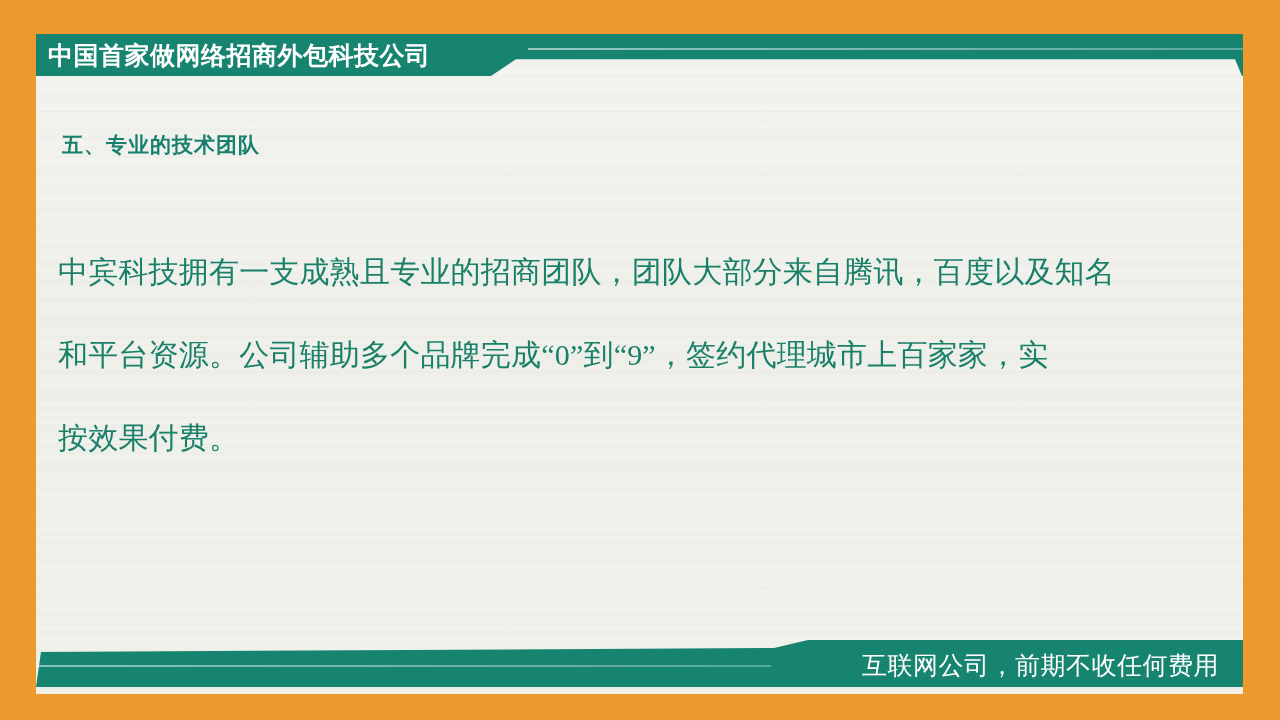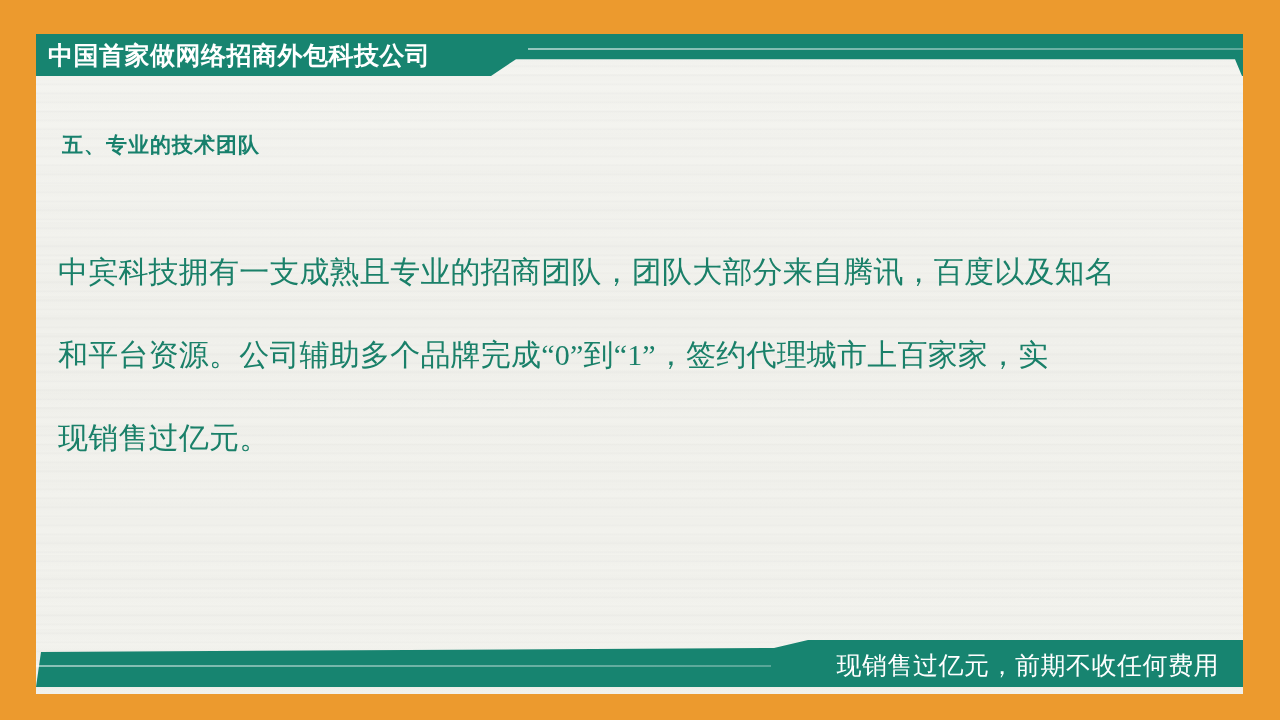--- a/index.html
+++ b/index.html
@@ -201,23 +201,23 @@
   <div class="header">
     <div class="header-main"></div>
     <div class="header-rule"></div>
     <div class="header-title">中国首家做网络招商外包科技公司</div>
   </div>
 
   <div class="section-heading">五、专业的技术团队</div>
 
   <div class="body-copy">
     <p>中宾科技拥有一支成熟且专业的招商团队，团队大部分来自腾讯，百度以及知名</p>
-    <p>和平台资源。公司辅助多个品牌完成“0”到“1”，签约代理城市上百家家，实</p>
-    <p>现销售过亿元。</p>
+    <p>和平台资源。公司辅助多个品牌完成“0”到“9”，签约代理城市上百家家，实</p>
+    <p>按效果付费。</p>
   </div>
 
   <div class="footer">
     <div class="footer-bar"></div>
     <div class="footer-rule"></div>
-    <div class="footer-text">现销售过亿元，前期不收任何费用</div>
+    <div class="footer-text">互联网公司，前期不收任何费用</div>
   </div>
 
 </div>
 
 </body></html>

